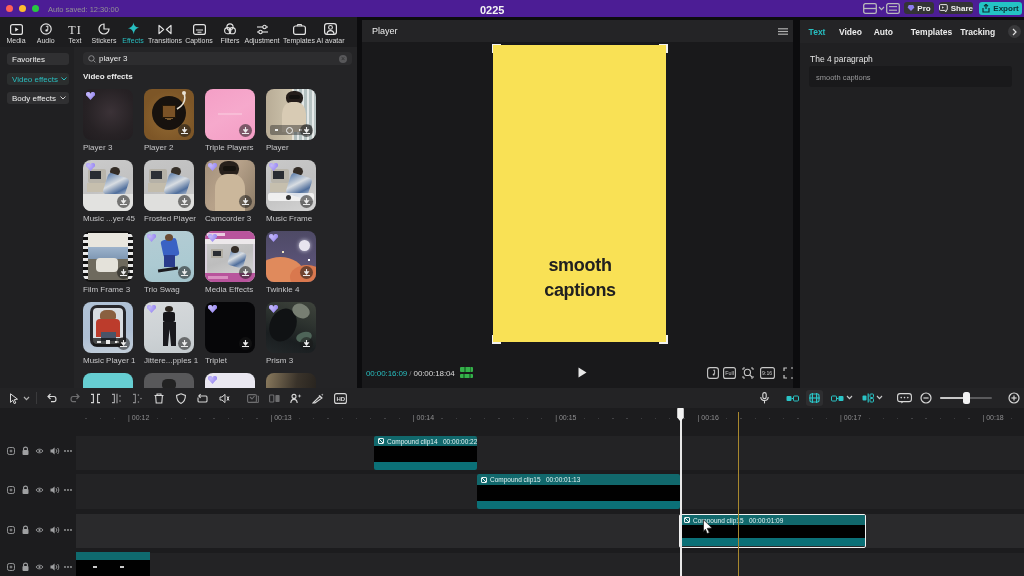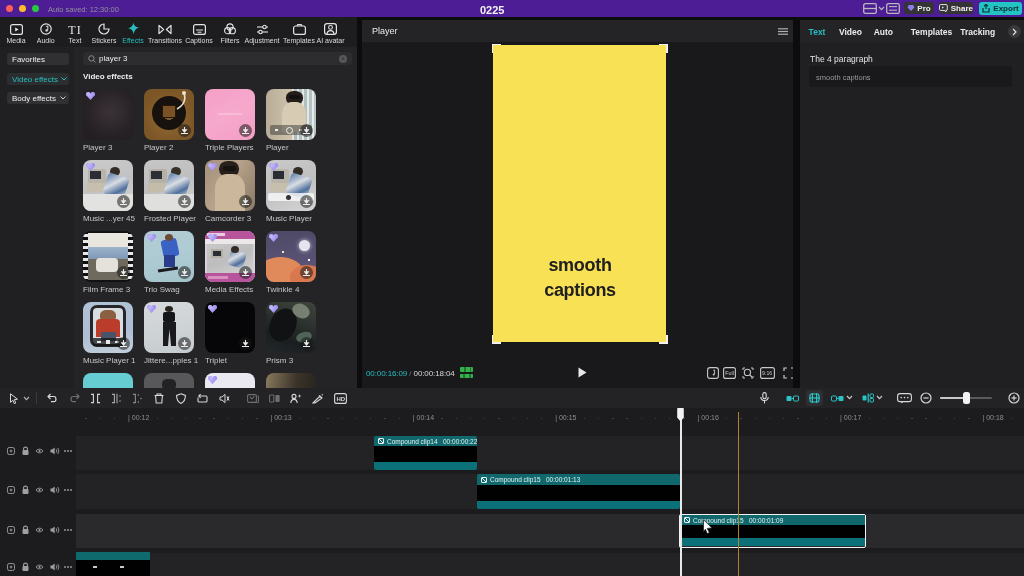--- a/index.html
+++ b/index.html
@@ -233,21 +233,21 @@
     <i class="ab" style="left:5px;top:9px;width:18px;height:14px;background:#b8b4aa;border-radius:2px;"></i>
     <i class="ab" style="left:7px;top:11px;width:11px;height:8px;background:#2a2d33;"></i>
     <i class="ab" style="left:4px;top:23px;width:22px;height:9px;background:#c6bfae;"></i>
     <i class="ab" style="left:27px;top:7px;width:10px;height:9px;border-radius:50%;background:#332c26;"></i>
     <i class="ab" style="left:22px;top:15px;width:22px;height:22px;border-radius:4px;background:linear-gradient(135deg,#5578a8 0%,#d8dde2 40%,#4f6e9c 70%,#e6e9ec 100%);transform:rotate(18deg);"></i>
     <i class="ab" style="left:2px;top:33px;width:46px;height:8px;border-radius:2px;background:rgba(250,250,250,0.8);"></i>
     <i class="ab" style="left:20px;top:35px;width:5px;height:5px;border-radius:50%;background:#333;"></i>
     <i class="hb"></i>
         <i class="dl"></i>
       </div>
-  <div class="thl" style="left:192px;top:167px;">Music Player</div>
+  <div class="thl" style="left:192px;top:167px;">Music Frame</div>
 
   <div class="th" style="left:9px;top:184px;background:#111;">
     <i class="ab" style="left:0;top:0;width:5px;height:51px;background:repeating-linear-gradient(180deg,#101010 0 3px,#e8e8e8 3px 6px);"></i>
     <i class="ab" style="left:45px;top:0;width:5px;height:51px;background:repeating-linear-gradient(180deg,#101010 0 3px,#e8e8e8 3px 6px);"></i>
     <i class="ab" style="left:5px;top:2px;width:40px;height:14px;background:#e8e6de;"></i>
     <i class="ab" style="left:5px;top:16px;width:40px;height:12px;background:linear-gradient(180deg,#9db4cc,#7f98b4);"></i>
     <i class="ab" style="left:5px;top:28px;width:40px;height:21px;background:#6e6a5e;"></i>
     <i class="ab" style="left:13px;top:27px;width:22px;height:14px;border-radius:4px;background:#e4e2da;"></i>
     <i class="dl"></i>
       </div>

